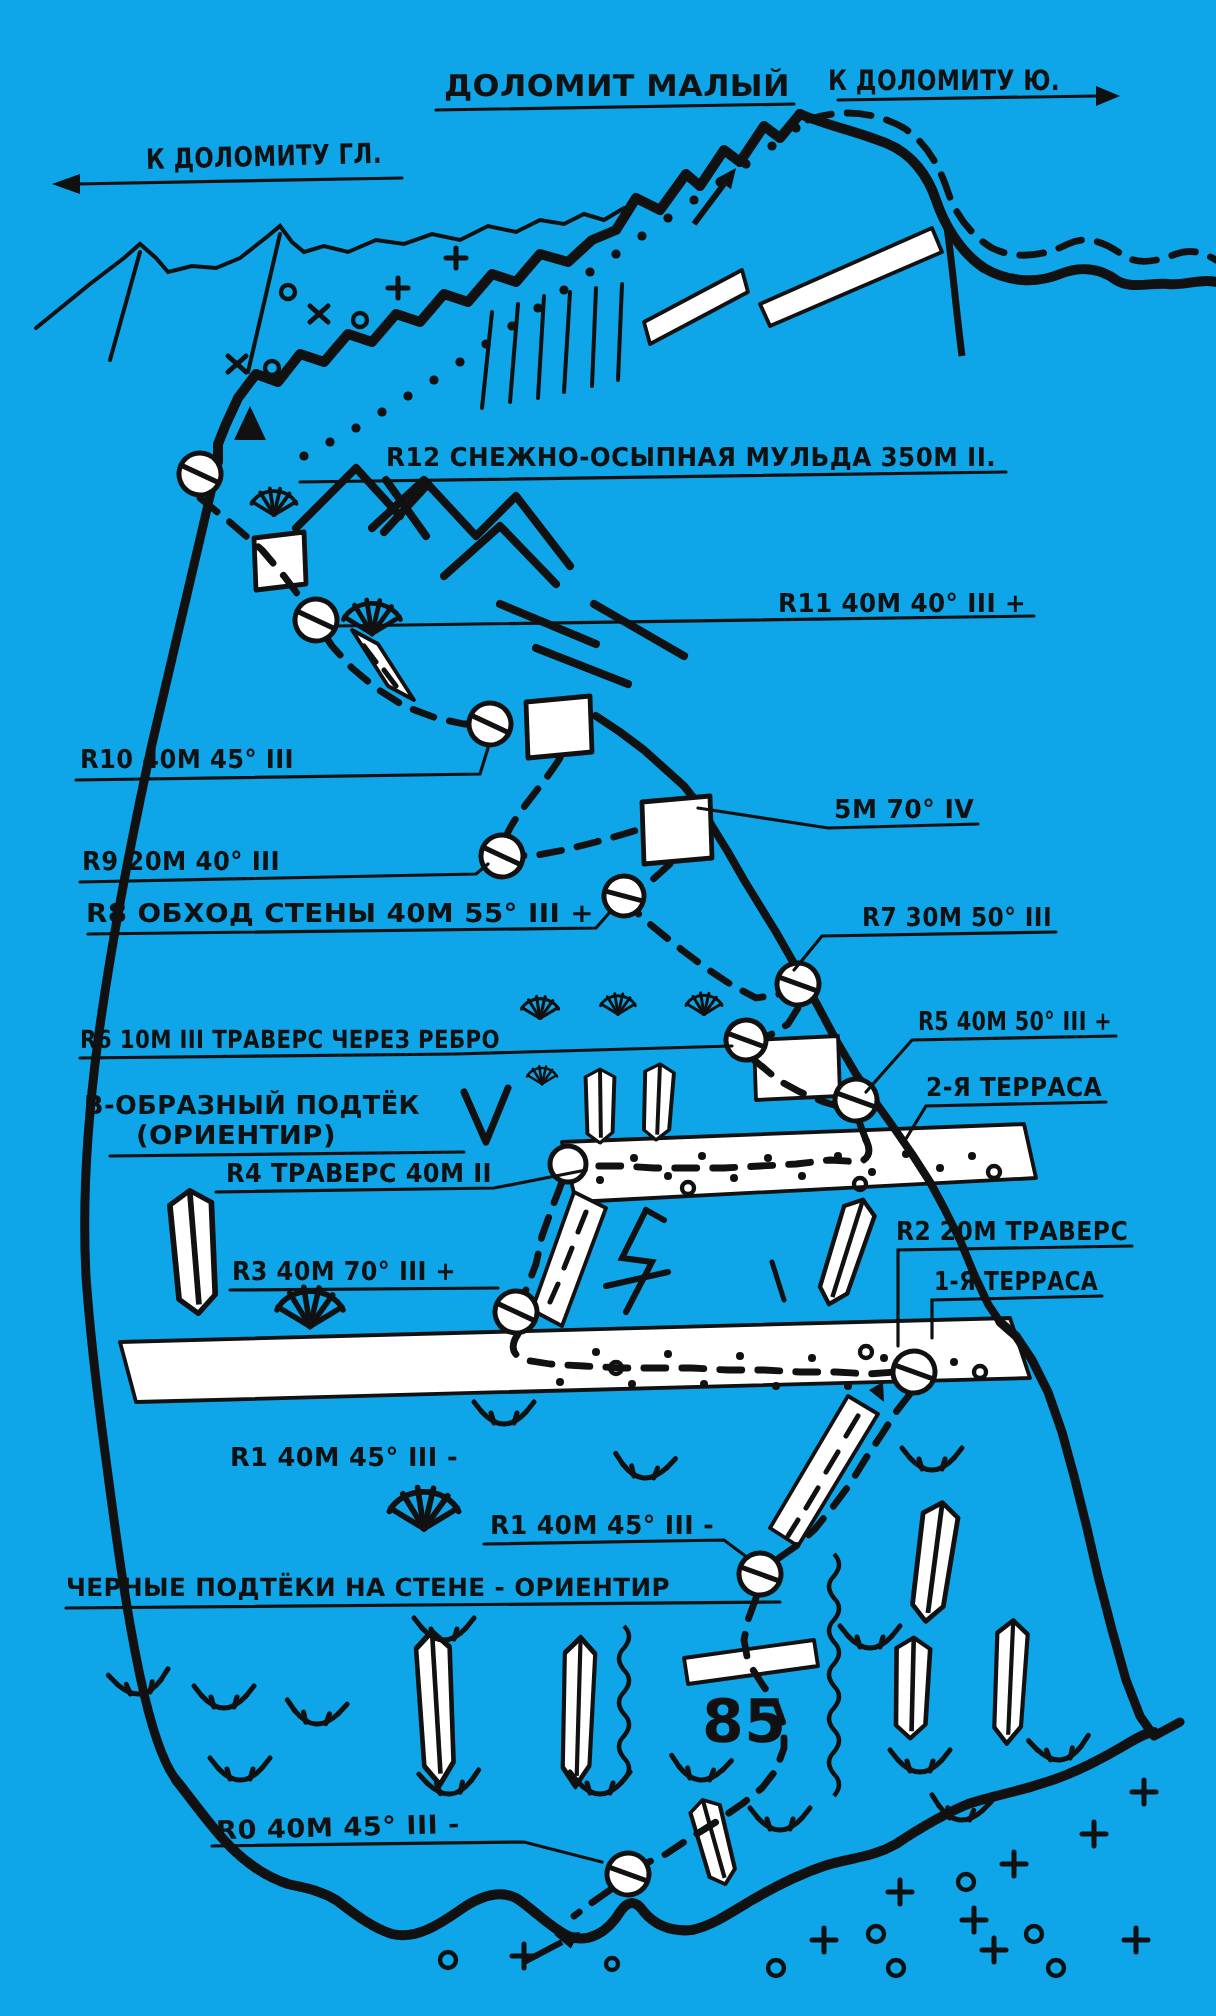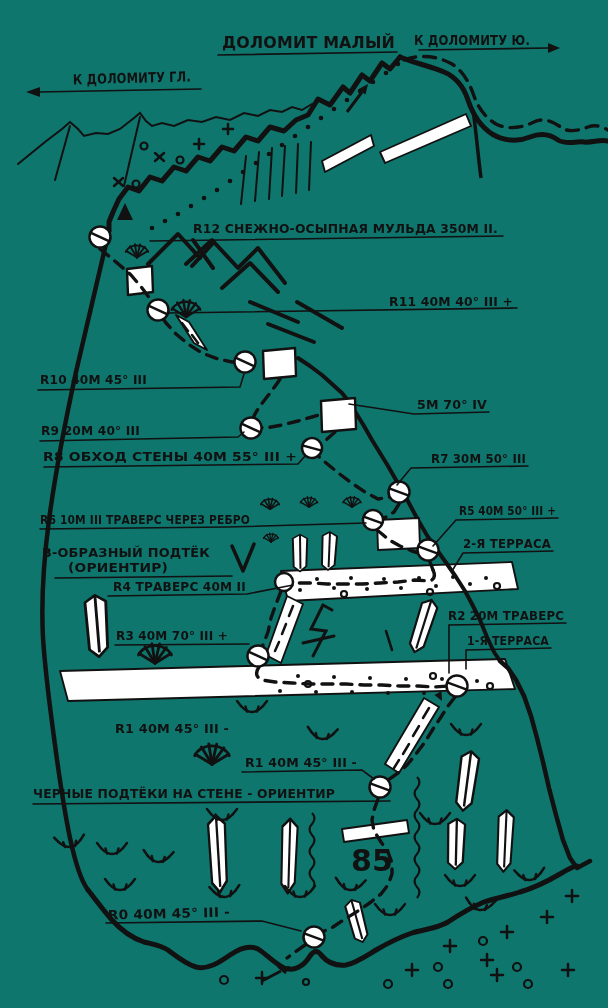--- a/index.html
+++ b/index.html
@@ -1,16 +1,16 @@
 <!DOCTYPE html>
 <html><head>
 <meta charset="utf-8">
 <style>
   html,body{margin:0;padding:0;background:#ffffff;}
-  .page{width:608px;height:1008px;position:relative;background:#0f766e;overflow:hidden;}
+  .page{width:608px;height:1008px;position:relative;background:#0ea5e9;overflow:hidden;}
   svg{display:block;}
   svg text{
     font-family:"DejaVu Sans", sans-serif;
     font-weight:700;
     fill:#111111;
     letter-spacing:0.2px;
   }
   .ink{stroke:#111111;fill:none;}
   .thick{stroke-width:5;stroke-linecap:round;stroke-linejoin:round;}
   .med{stroke-width:4;stroke-linecap:round;stroke-linejoin:round;}

